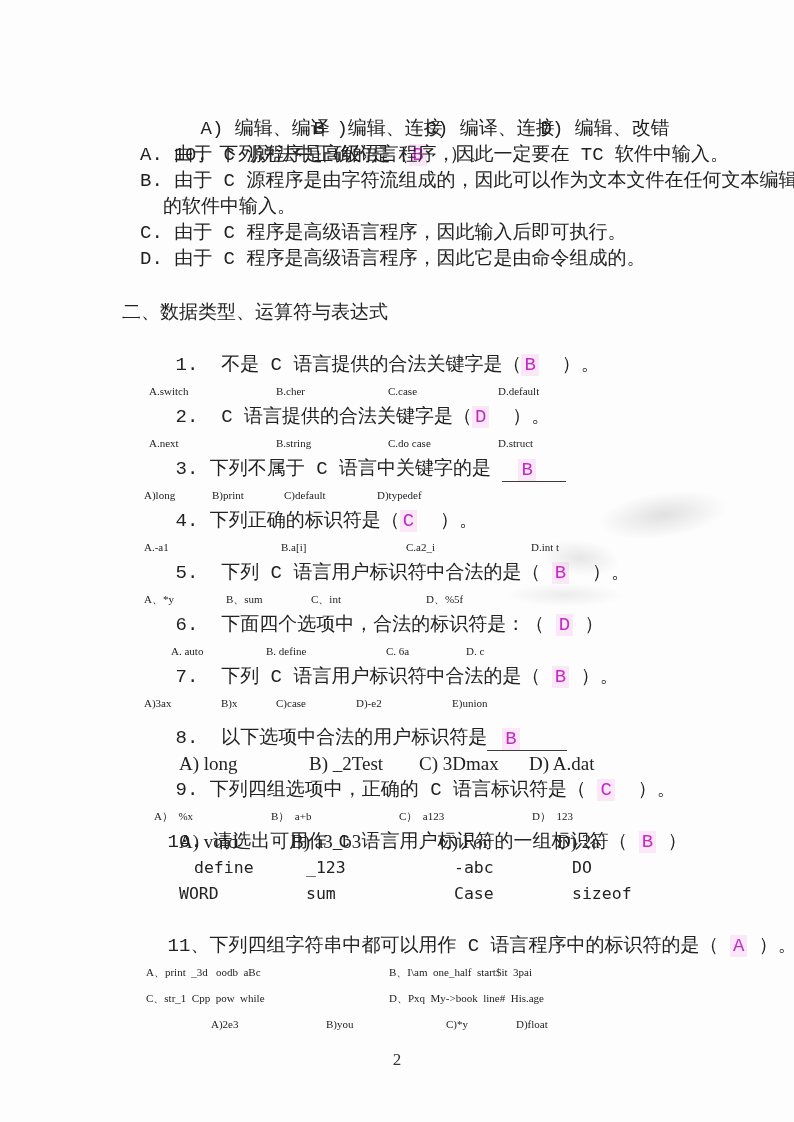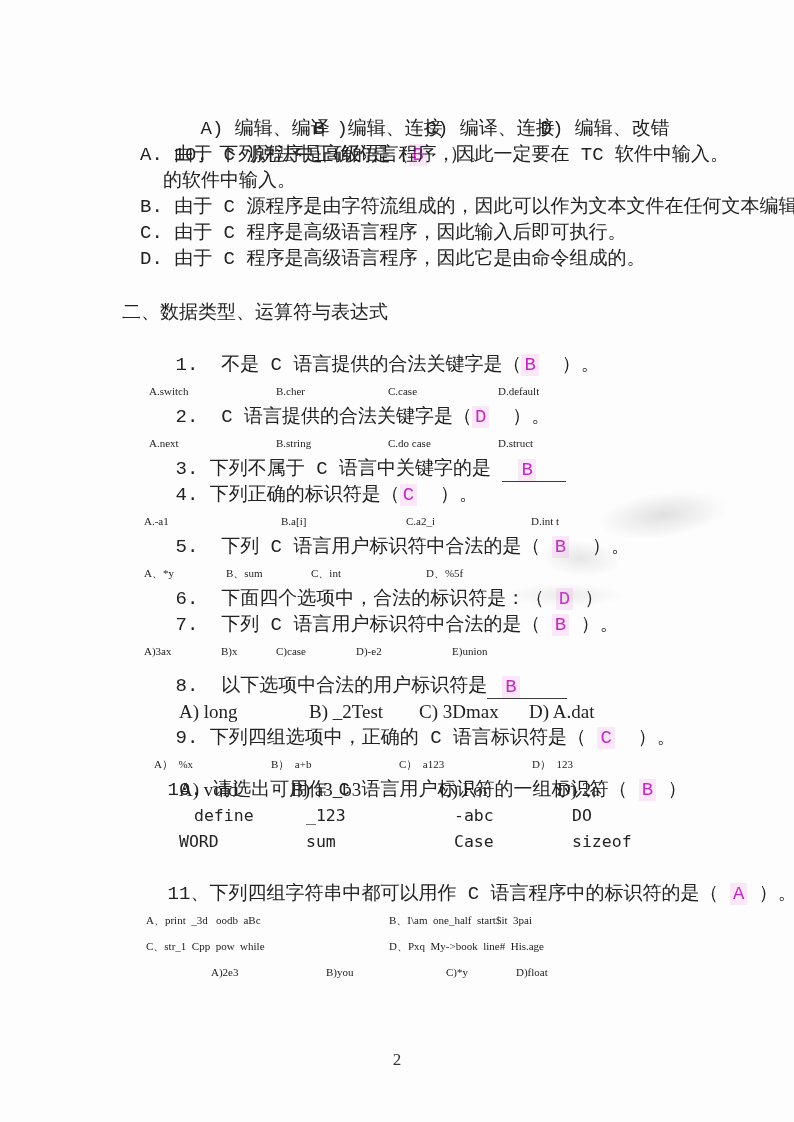--- a/index.html
+++ b/index.html
@@ -69,22 +69,22 @@
 <div class="page">
 
   <div class="line" style="padding-left:33px">
     <span class="o" style="width:113px">A) 编辑、编译</span><span class="o" style="width:112px">B )编辑、连接</span><span class="o" style="width:115px">C) 编译、连接</span><span class="o">D) 编辑、改错</span>
   </div>
 
   <div class="line qline" style="padding-left:6px">
     <span>10. 下列说法中正确的是（</span><span class="ans">B</span><span>  ）。</span>
   </div>
   <div class="line" style="padding-left:18px">A. 由于 C 源程序是高级语言程序，因此一定要在 TC 软件中输入。</div>
+  <div class="line" style="padding-left:18px">B. 由于 C 源程序是由字符流组成的，因此可以作为文本文件在任何文本编辑</div>
   <div class="line" style="padding-left:41px">的软件中输入。</div>
-  <div class="line" style="padding-left:18px">B. 由于 C 源程序是由字符流组成的，因此可以作为文本文件在任何文本编辑</div>
   <div class="line" style="padding-left:18px">C. 由于 C 程序是高级语言程序，因此输入后即可执行。</div>
   <div class="line" style="padding-left:18px">D. 由于 C 程序是高级语言程序，因此它是由命令组成的。</div>
 
   <div class="sp28"></div>
 
   <div class="line">二、数据类型、运算符与表达式</div>
 
   <div class="line qline" style="padding-left:8px">
     <span>1.  不是 C 语言提供的合法关键字是（</span><span class="ans">B</span><span>  ）。</span>
   </div>
@@ -95,37 +95,43 @@
   <div class="line qline" style="padding-left:8px">
     <span>2.  C 语言提供的合法关键字是（</span><span class="ans">D</span><span>  ）。</span>
   </div>
   <div class="line mono" style="padding-left:16px">
     <span class="o" style="width:127px">A.next</span><span class="o" style="width:112px">B.string</span><span class="o" style="width:110px">C.do case</span><span class="o">D.struct</span>
   </div>
 
   <div class="line qline" style="padding-left:8px">
     <span>3. 下列不属于 C 语言中关键字的是 </span><span class="ublank" style="width:64px;padding-left:16px"><span class="ans">B</span></span><span></span>
   </div>
+  <div class="line mono" style="padding-left:11px">
+    <span class="o" style="width:68px">A)long</span><span class="o" style="width:72px">B)print</span><span class="o" style="width:93px">C)default</span><span class="o">D)typedef</span>
+  </div>
 
   <div class="line qline" style="padding-left:8px">
     <span>4. 下列正确的标识符是（</span><span class="ans">C</span><span>  ）。</span>
   </div>
   <div class="line mono" style="padding-left:11px">
     <span class="o" style="width:137px">A.-a1</span><span class="o" style="width:125px">B.a[i]</span><span class="o" style="width:125px">C.a2_i</span><span class="o">D.int t</span>
   </div>
 
   <div class="line qline" style="padding-left:8px">
     <span>5.  下列 C 语言用户标识符中合法的是（ </span><span class="ans">B</span><span>  ）。</span>
   </div>
   <div class="line mono" style="padding-left:11px">
     <span class="o" style="width:82px">A、*y</span><span class="o" style="width:85px">B、sum</span><span class="o" style="width:115px">C、int</span><span class="o">D、%5f</span>
   </div>
 
   <div class="line qline" style="padding-left:8px">
     <span>6.  下面四个选项中，合法的标识符是：（ </span><span class="ans">D</span><span> ）</span>
+  </div>
+  <div class="line mono" style="padding-left:38px">
+    <span class="o" style="width:95px">A. auto</span><span class="o" style="width:120px">B. define</span><span class="o" style="width:80px">C. 6a</span><span class="o">D. c</span>
   </div>
 
   <div class="line qline" style="padding-left:8px">
     <span>7.  下列 C 语言用户标识符中合法的是（ </span><span class="ans">B</span><span> ）。</span>
   </div>
   <div class="line mono" style="padding-left:11px">
     <span class="o" style="width:77px">A)3ax</span><span class="o" style="width:55px">B)x</span><span class="o" style="width:80px">C)case</span><span class="o" style="width:96px">D)-e2</span><span class="o">E)union</span>
   </div>
 
   <div class="sp9"></div>

